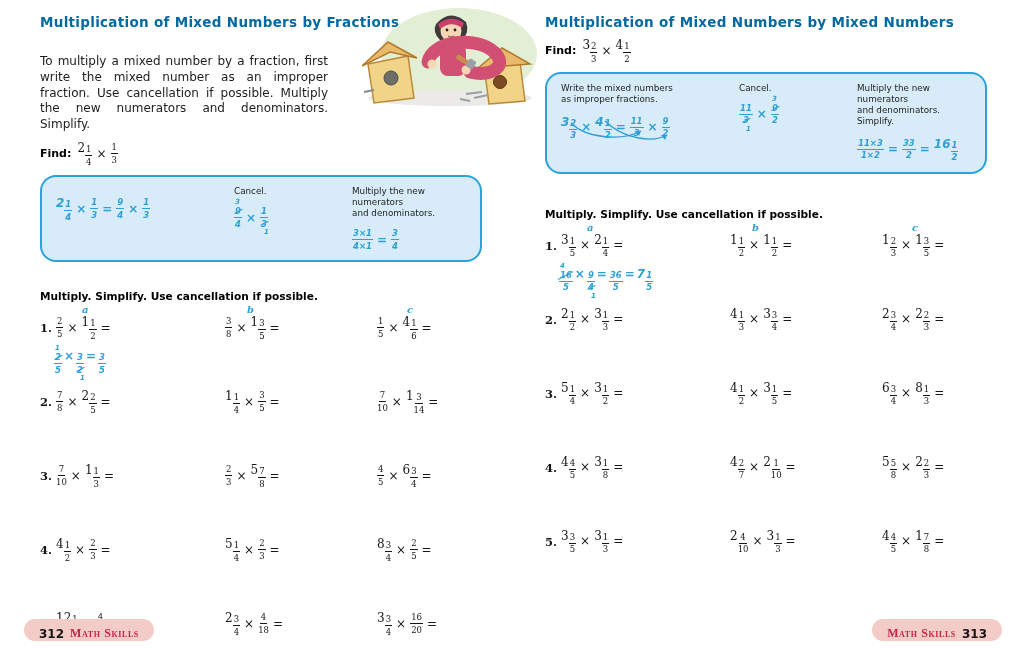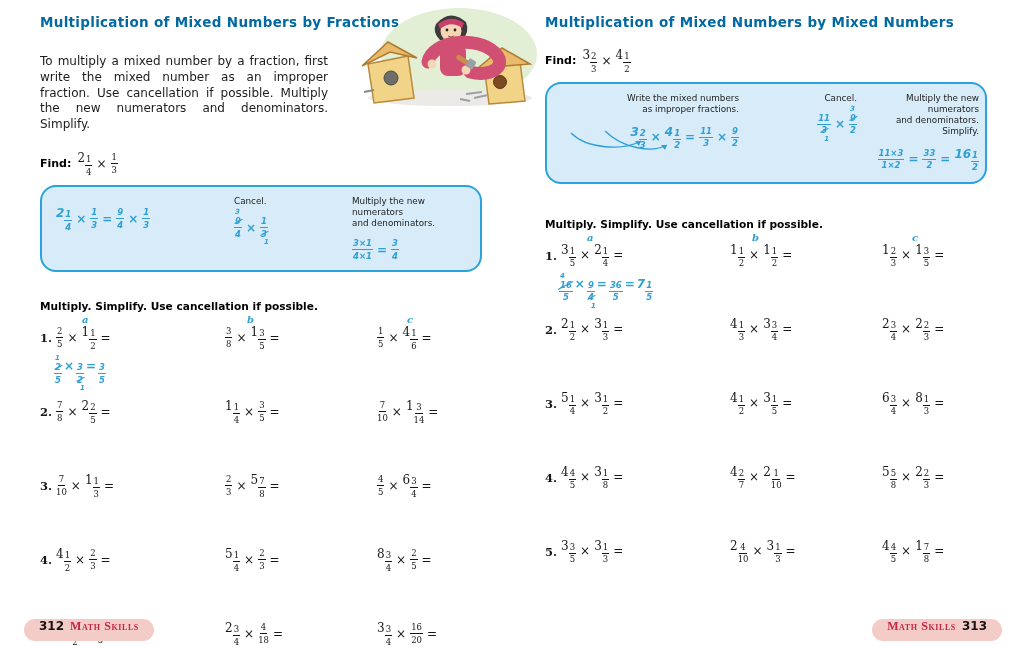--- a/index.html
+++ b/index.html
@@ -9,26 +9,26 @@
   *{box-sizing:border-box; margin:0; padding:0;}
   body{font-family:"DejaVu Sans",sans-serif; background:#888;}
   .sheet{position:relative; width:1024px; height:648px; background:#ffffff; overflow:hidden;}
   .page{position:absolute; top:0; width:442px;}
   .page-left{left:40px;}
   .page-right{left:545px;}
   .title{font-size:13.5px; font-weight:bold; letter-spacing:.3px; color:#0369a1; margin-top:14px;}
   .intro{font-size:12px; line-height:1.32; color:#1c1c1c; text-align:justify; margin-top:24px;}
   .page-left .intro{width:288px;}
   .page-right .intro{width:441px;}
-  .findline{margin-top:18px; display:flex; align-items:center; gap:6px;}
+  .findline{margin-top:8px; display:flex; align-items:center; gap:6px;}
   .findlabel{font-size:11px; font-weight:bold; color:#000;}
   .examplebox{margin-top:9px; border:2.5px solid var(--boxline); background:var(--boxfill);
     border-radius:16px; padding:9px 6px 10px 14px; display:grid;
     grid-template-columns:178px 118px 1fr; min-height:72px;}
-  .page-right .examplebox{min-height:80px;text-align:right;}
+  .page-right .examplebox{min-height:80px;}
   .stepheading{font-size:8.8px; line-height:1.25; color:#1c1c1c; white-space:pre-line;}
   .stepmath{margin-top:10px; position:relative;}
   .directions{font-size:10.6px; font-weight:bold; color:#000;}
   .page-left .directions{margin-top:28px;}
   .page-right .directions{margin-top:34px;}
   .letters{display:grid; grid-template-columns:185px 152px 1fr; margin-top:2px;}
   .letter{font-family:"DejaVu Serif",serif; font-style:italic; font-weight:bold;
     font-size:10px; color:var(--hand);}
   .letter.la{padding-left:42px;} .letter.lb{padding-left:22px;} .letter.lc{padding-left:30px;}
   .prow{display:grid; grid-template-columns:185px 152px 1fr; height:74px; align-items:start;}
@@ -49,21 +49,21 @@
   .rep{position:absolute; font-size:7px; line-height:1;}
   .fn .rep{top:-8px; left:1px;}
   .fd .rep{bottom:-8px; left:3px;}
   .hand{color:var(--hand); font-style:italic; font-weight:bold; font-family:"DejaVu Sans",sans-serif;}
   .hand .fn{border-bottom-width:1.2px;}
   .answer{display:block; margin-top:9px; margin-left:14px;}
   .illustration{position:absolute; left:322px; top:2px;}
   .arrows{position:absolute; left:-4px; top:6px; pointer-events:none;}
   
   .pill{position:absolute; bottom:7px; height:22px; background:var(--pill); border-radius:12px;
-    display:flex; align-items:flex-start; gap:6px; padding:0 15px; font-size:12px; font-weight:bold;}
+    display:flex; align-items:flex-end; gap:6px; padding:0 15px; font-size:12px; font-weight:bold;}
   .pill-left{left:24px;}
   .pill-right{right:22px;}
   .pill .pagenum{color:#141414;}
   .pill .skills{color:var(--pillred); font-variant:small-caps; letter-spacing:.6px;font-family:Liberation Serif, serif;}
 </style>
 </head>
 <body>
 
 <div class="sheet">
 

